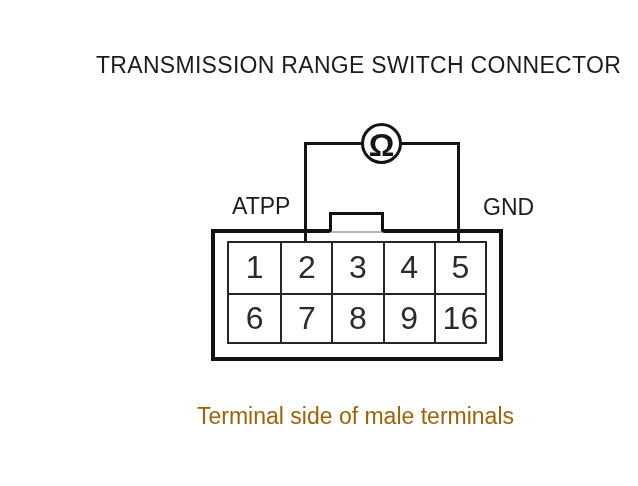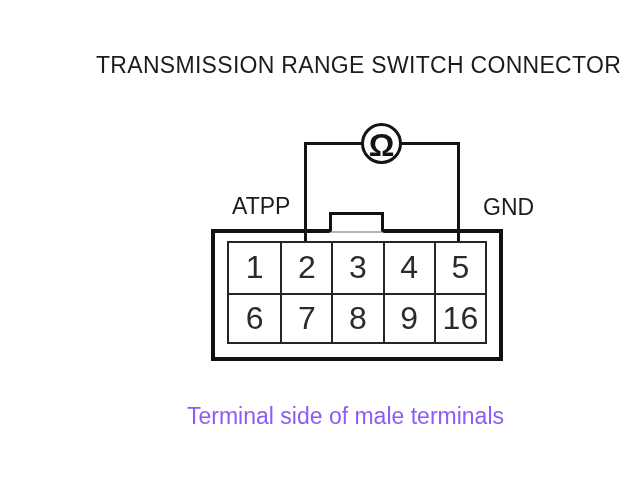--- a/index.html
+++ b/index.html
@@ -110,25 +110,25 @@
     font-weight: 400;
     color: #2b2b2b;
     border-left: 2px solid #262626;
     border-top: 2px solid #262626;
   }
   .terminal-cell:nth-child(1),
   .terminal-cell:nth-child(6) { border-left: none; }
   .terminal-cell:nth-child(-n+5) { border-top: none; }
 
   .caption {
-    left: 187px;
+    left: 197px;
     top: 403px;
     font-size: 23px;
     white-space: nowrap;
-    color: #8b5cf6;
+    color: #a16207;
   }
 </style>
 </head>
 <body>
 
 <div class="stage">
 
   <div class="abs title">TRANSMISSION RANGE SWITCH CONNECTOR</div>
 
   <div class="abs wire wire-h"></div>

